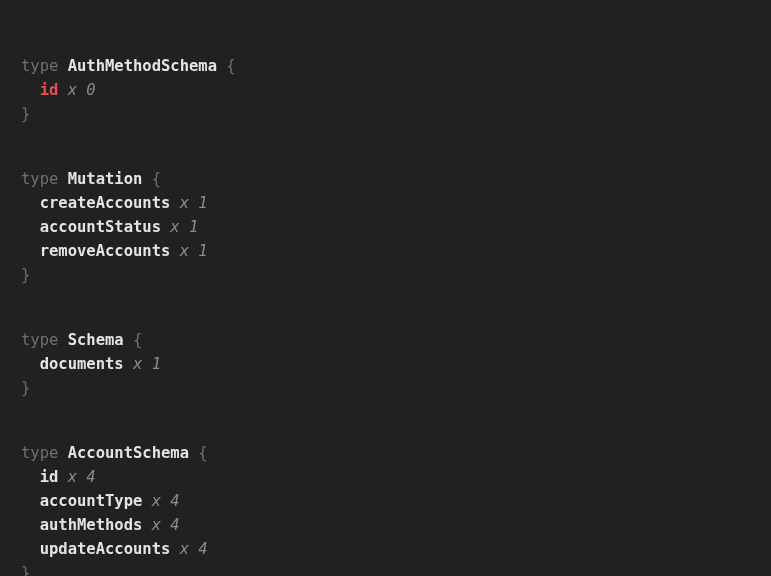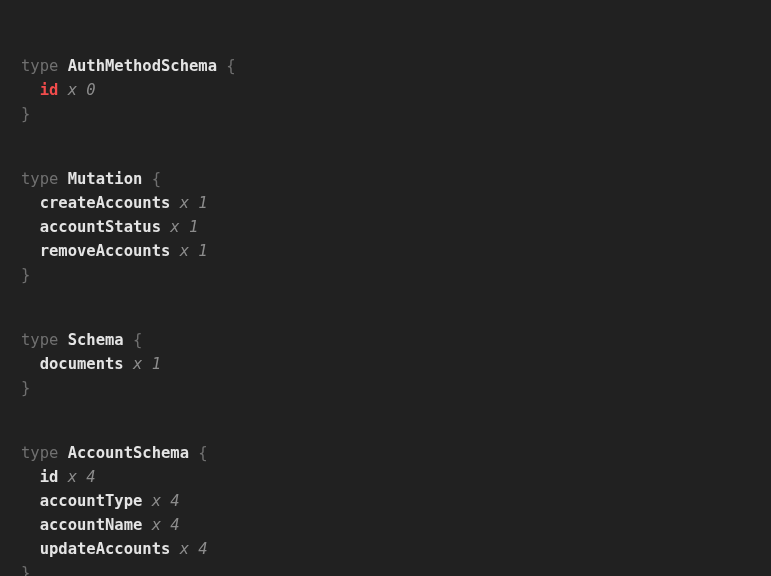--- a/index.html
+++ b/index.html
@@ -57,21 +57,21 @@
     <div class="line kw">}</div>
   </div>
 
   <div class="type-block">
     <div class="line"><span class="kw">type</span> <span class="type-name">AccountSchema</span> <span class="kw">{</span></div>
     <div>
   <div class="line field-line"><span class="field-name">id</span> <span class="count">x 4</span></div>
 
   <div class="line field-line"><span class="field-name">accountType</span> <span class="count">x 4</span></div>
 
-  <div class="line field-line"><span class="field-name">accountName</span> <span class="count">x 4</span></div>
+  <div class="line field-line"><span class="field-name">authMethods</span> <span class="count">x 4</span></div>
 
   <div class="line field-line"><span class="field-name">updateAccounts</span> <span class="count">x 4</span></div>
 
 </div>
     <div class="line kw">}</div>
   </div>
 </div>
 </div>
 
 </body></html>

